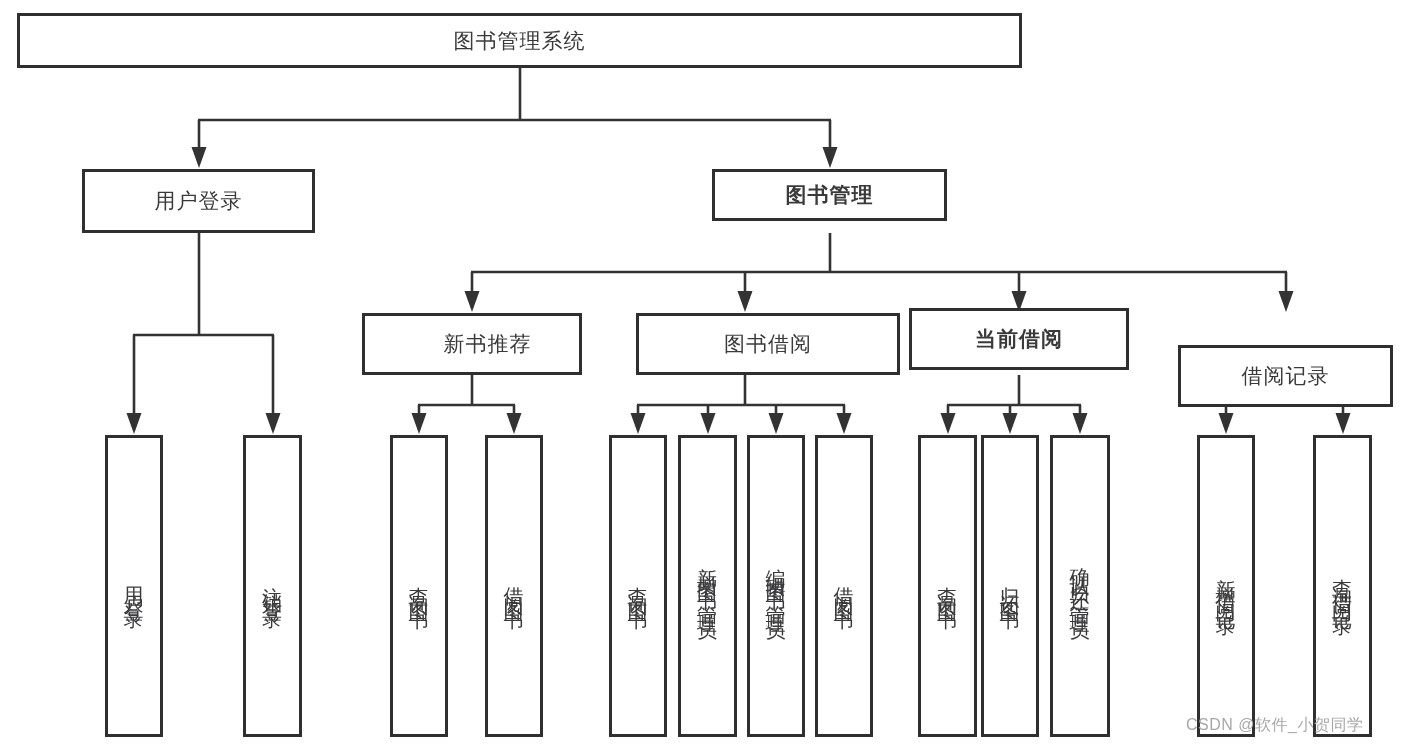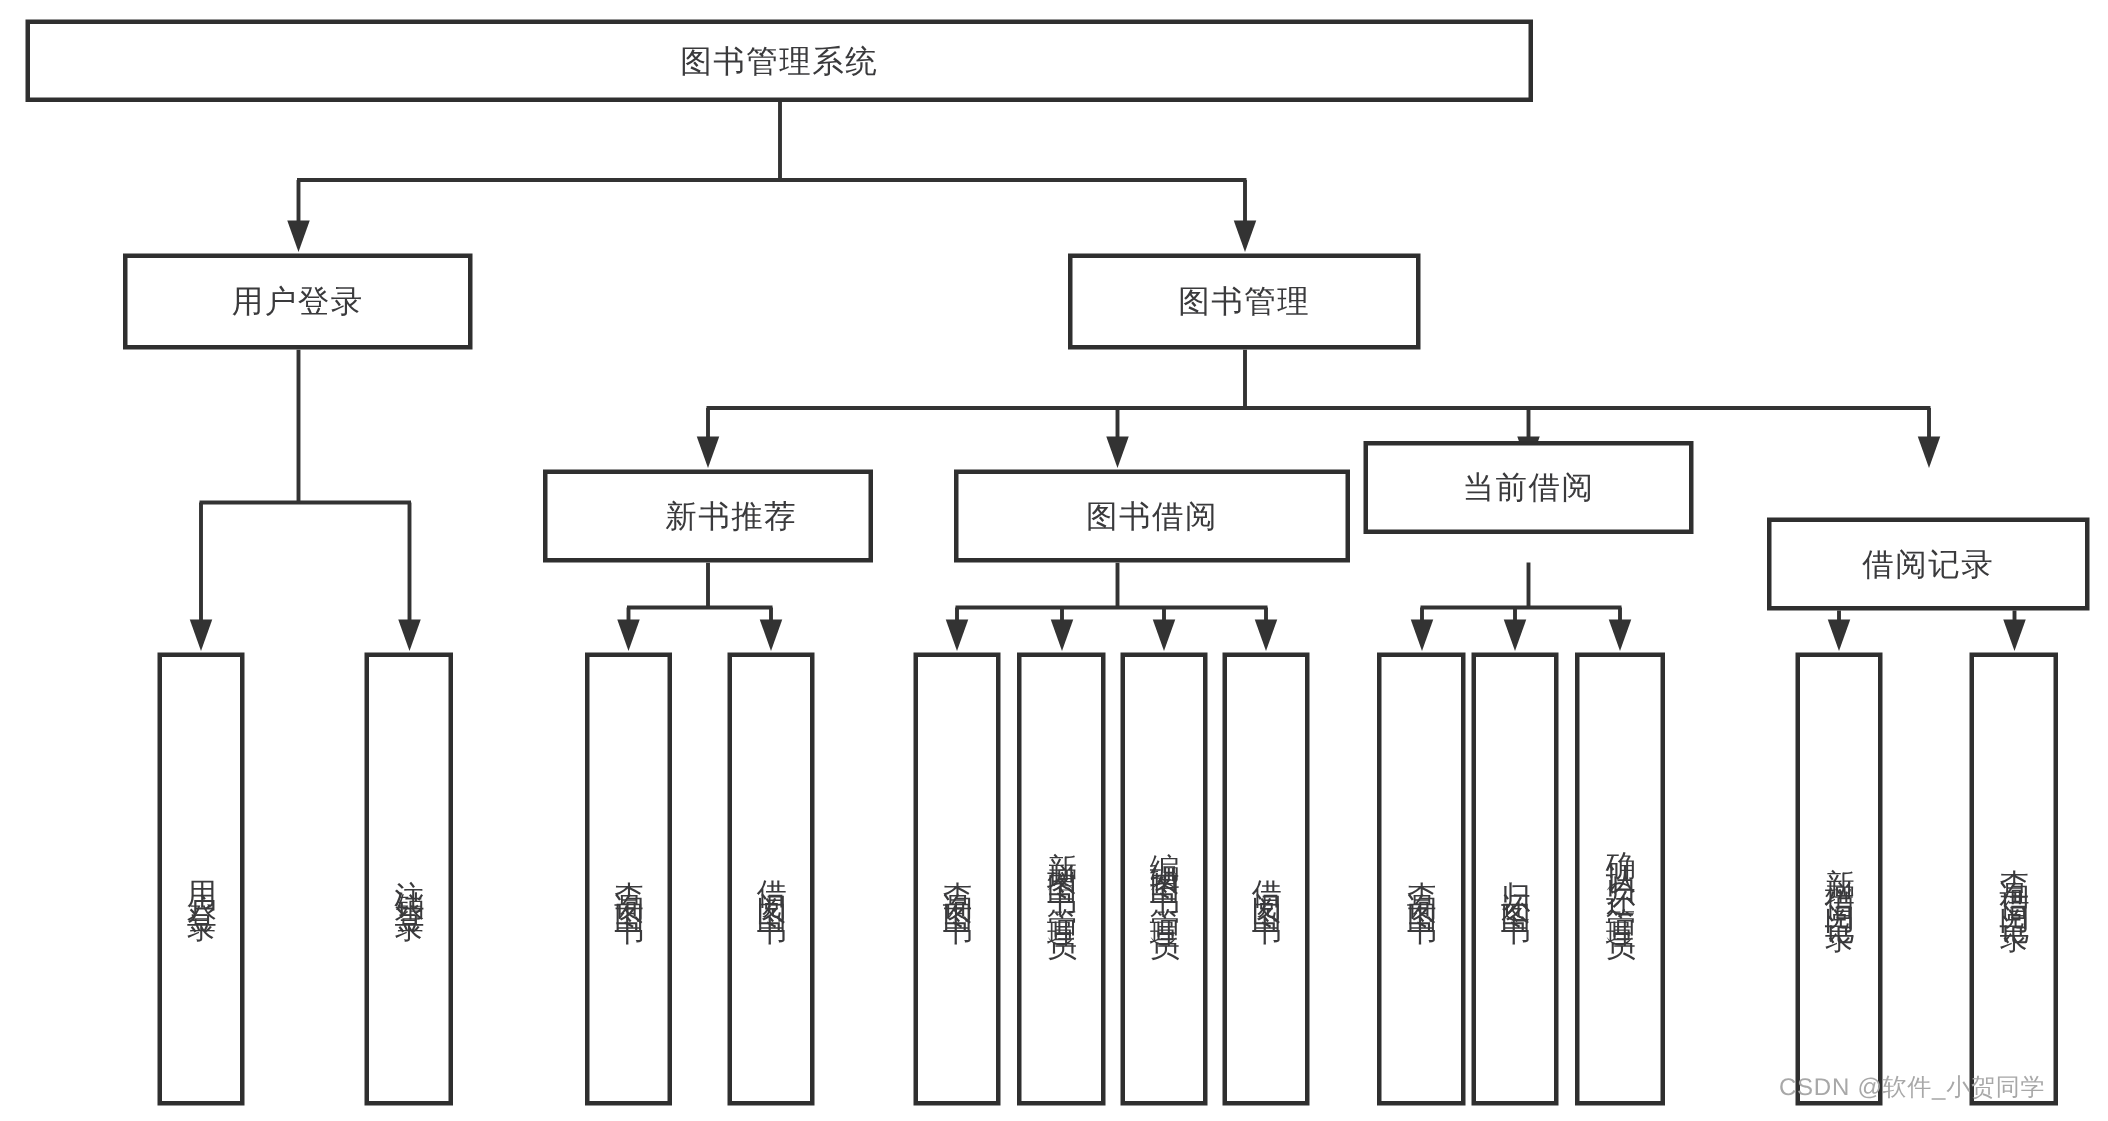--- a/index.html
+++ b/index.html
@@ -124,30 +124,30 @@
       <line x1="1343" y1="405" x2="1343" y2="421" stroke="#333333" stroke-width="2.6"></line>
       <polygon points="1335.5,413 1350.5,413 1343,434" fill="#333333"></polygon>
     </svg>
   <div id="nodes">
       <div class="node horizontal" style="left: 17px; top: 13px; width: 1005px; height: 55px;">
         <span>图书管理系统</span>
       </div>
       <div class="node horizontal" style="left: 82px; top: 169px; width: 233px; height: 64px;">
         <span>用户登录</span>
       </div>
-      <div class="node horizontal" style="left: 712px; top: 169px; width: 235px; height: 64px;">
+      <div class="node horizontal" style="left: 712px; top: 169px; width: 235px; height: 52px; font-weight: bold;">
         <span>图书管理</span>
       </div>
       <div class="node horizontal" style="left: 362px; top: 313px; width: 220px; height: 62px; padding-left: 31px;">
         <span>新书推荐</span>
       </div>
       <div class="node horizontal" style="left: 636px; top: 313px; width: 264px; height: 62px;">
         <span>图书借阅</span>
       </div>
-      <div class="node horizontal" style="left: 909px; top: 294px; width: 220px; height: 62px;">
+      <div class="node horizontal" style="left: 909px; top: 308px; width: 220px; height: 62px; font-weight: bold;">
         <span>当前借阅</span>
       </div>
       <div class="node horizontal" style="left: 1178px; top: 313px; width: 215px; height: 62px; margin-top: 32px;">
         <span>借阅记录</span>
       </div>
       <div class="node vertical" style="left: 105px; top: 435px; width: 58px; height: 302px;">
         <span>用户登录</span>
       </div>
       <div class="node vertical" style="left: 243px; top: 435px; width: 59px; height: 302px;">
         <span>注销登录</span>

